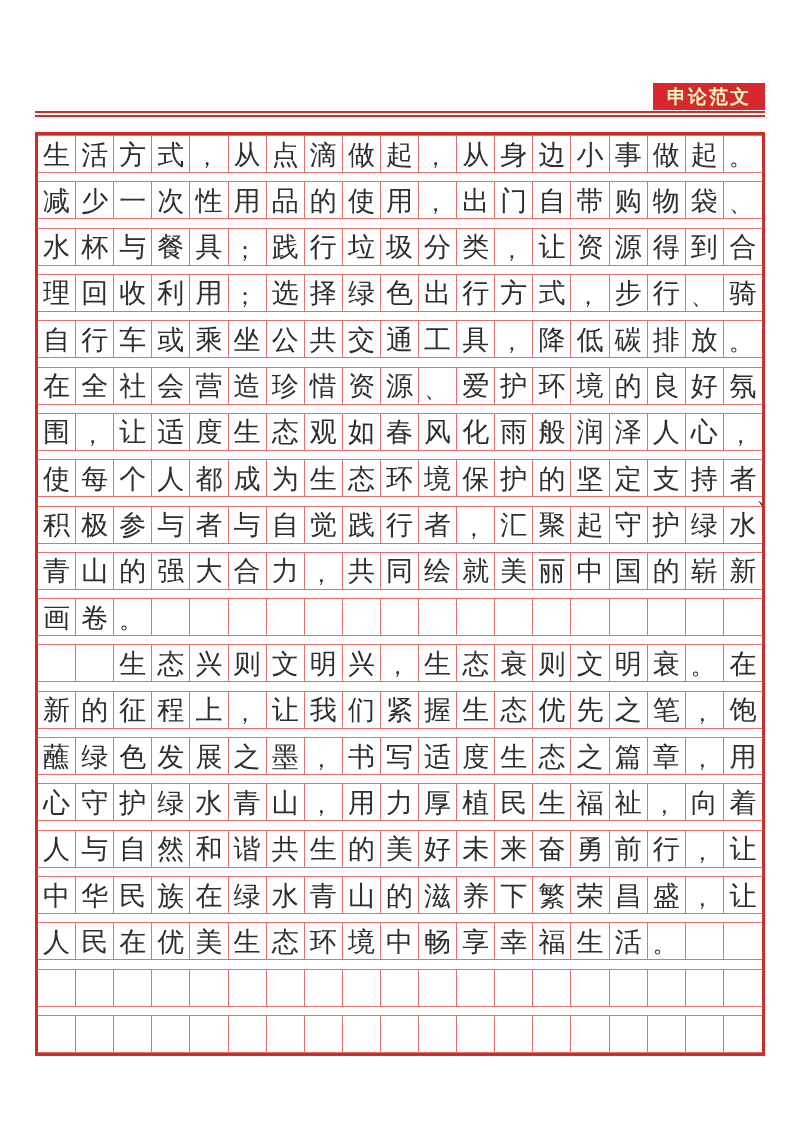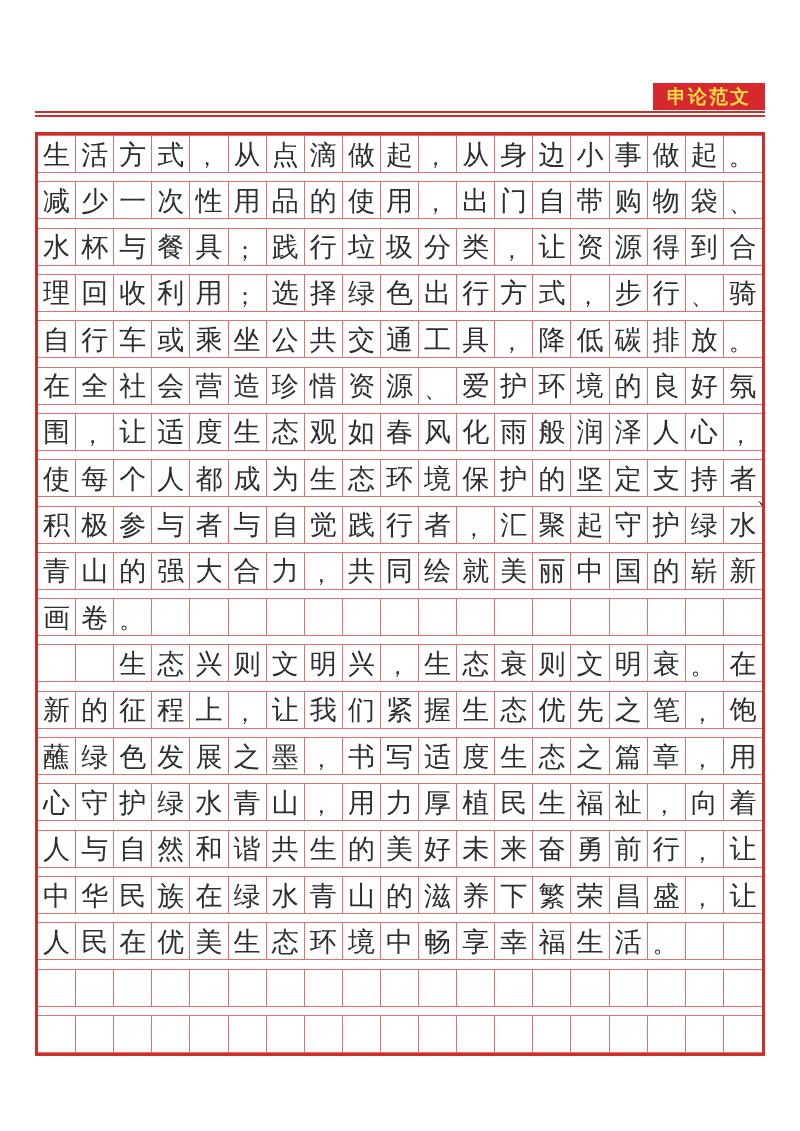--- a/index.html
+++ b/index.html
@@ -4,21 +4,21 @@
 <style>
   html,body{margin:0;padding:0;}
   body{
     width:800px;height:1131px;position:relative;background:#ffffff;
     font-family:"DejaVu Sans","Liberation Sans",sans-serif;
     overflow:hidden;
   }
   
   .badge{
     position:absolute;left:653px;top:83px;width:112px;height:27px;
-    background:var(--badge-bg,#d7282d);color:#fde047;
+    background:var(--badge-bg,#d7282d);color:#fef9c3;
     font-size:19px;font-weight:bold;letter-spacing:2px;
     display:flex;align-items:center;justify-content:center;
   }
   
   .rule{position:absolute;left:35px;top:111px;width:730px;}
   .rule .rline{height:2px;background:var(--accent,#c9302c);}
   .rule .rline + .rline{margin-top:2px;height:1.5px;}
   
   .grid{
     position:absolute;left:35px;top:132px;width:730px;height:924px;

